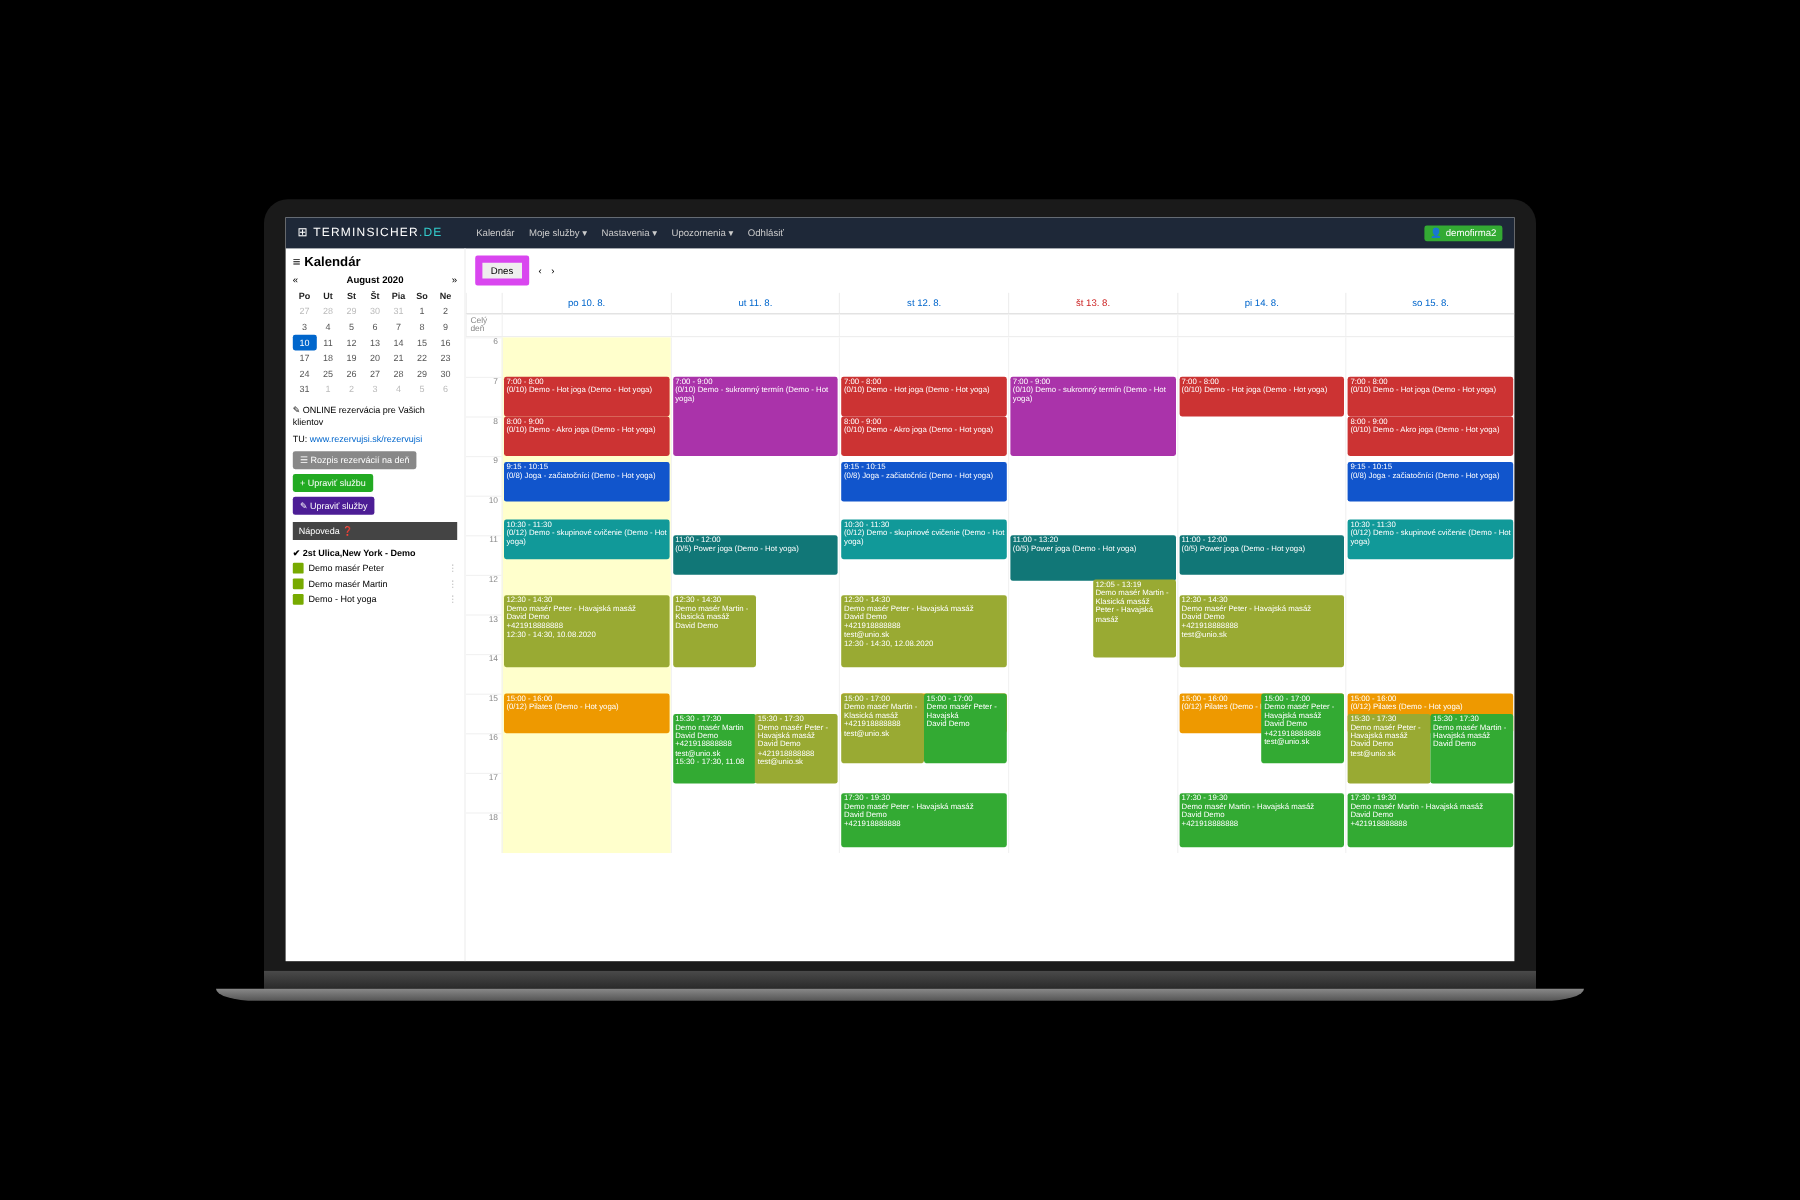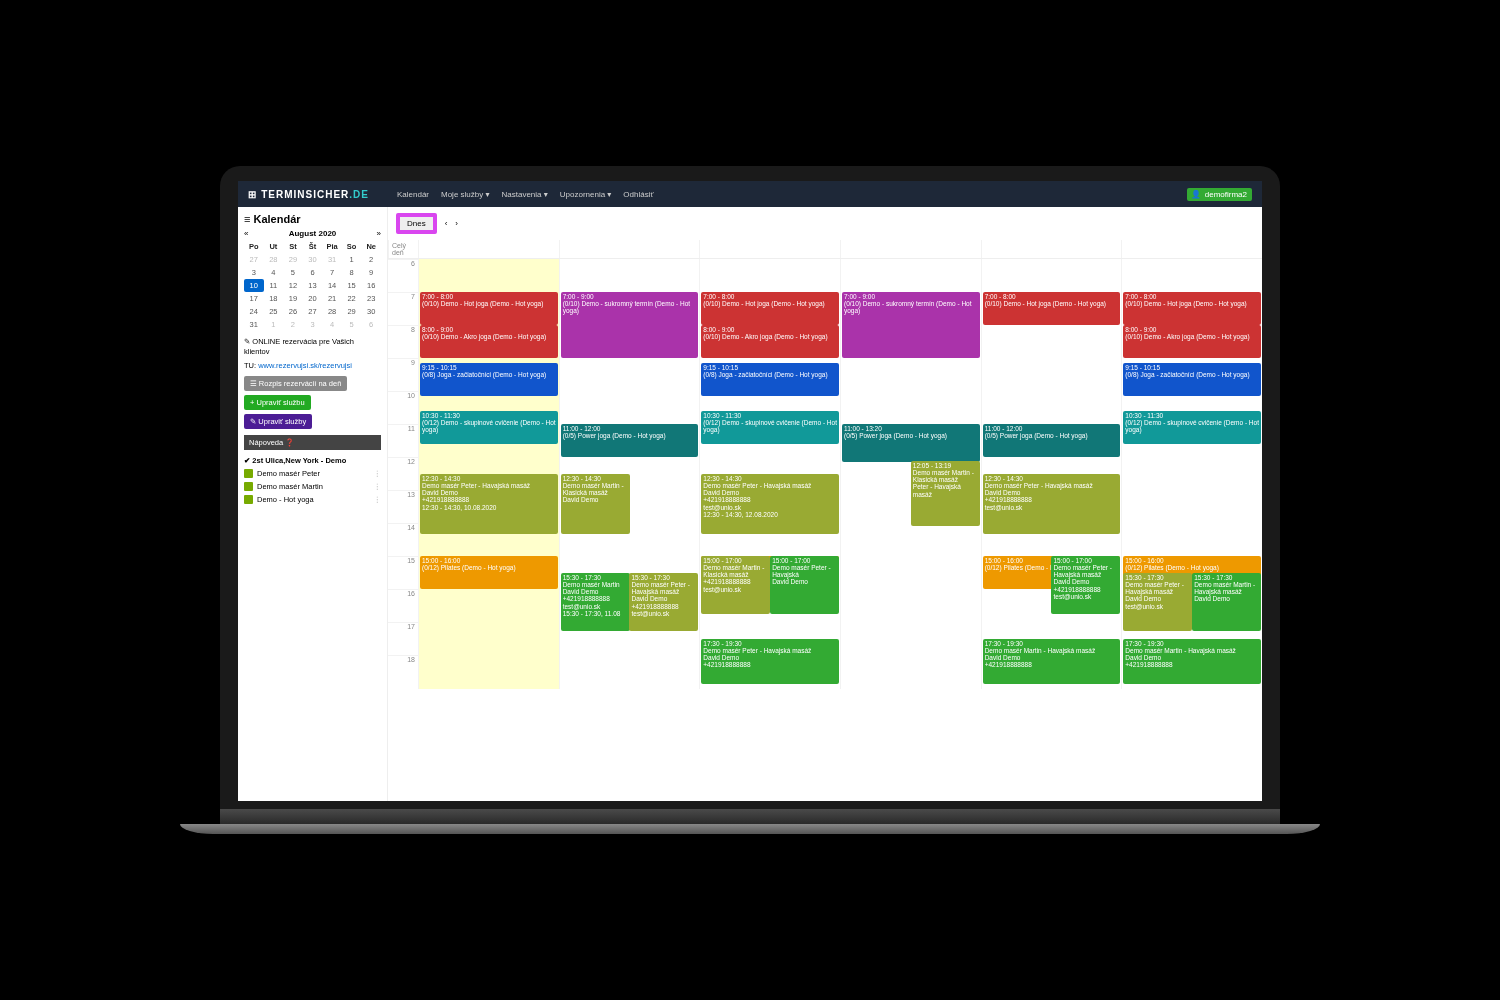--- a/index.html
+++ b/index.html
@@ -1,21 +1,21 @@
 <!DOCTYPE html>
 <html><head>
 <meta charset="utf-8">
 <style>
 *{box-sizing:border-box;margin:0;padding:0;font-family:Arial,Helvetica,sans-serif}
 body{background:#000;display:flex;align-items:center;justify-content:center;min-height:1000px;width:1500px}
 .laptop{width:1060px;position:relative}
 .screen-bezel{background:#1a1a1a;border-radius:20px 20px 0 0;padding:15px 18px 8px}
 .screen{background:#fff;height:620px;overflow:hidden;font-size:8px}
 .topbar{background:#1e2838;height:26px;display:flex;align-items:center;padding:0 10px;gap:10px}
-.logo{color:#fff;font-size:10px;font-weight:bold;letter-spacing:1px}
+.logo{color:#fff;font-size:10px;font-weight:normal;letter-spacing:1px}
 .logo .de{color:#3cc}
 .nav{display:flex;gap:12px;margin-left:18px}
 .nav a{color:#ccc;font-size:8px;text-decoration:none}
 .user-badge{margin-left:auto;background:#3a3;color:#fff;font-size:8px;padding:2px 5px;border-radius:2px;display:flex;align-items:center;gap:3px}
 .app{display:flex;height:calc(100% - 26px)}
 .sidebar{width:150px;padding:6px 6px;border-right:1px solid #eee;font-size:8px}
 .sb-title{font-size:11px;font-weight:bold;margin-bottom:4px}
 .mini-cal{margin-bottom:6px}
 .mc-head{display:flex;align-items:center;justify-content:space-between;font-size:8px;margin:2px 0}
 .mc-grid{display:grid;grid-template-columns:repeat(7,1fr);gap:0;text-align:center}
@@ -27,21 +27,21 @@
 .sb-txt{font-size:7.5px;line-height:1.3;margin:4px 0}
 .sb-btn{display:inline-block;padding:3px 6px;border-radius:2px;font-size:7.5px;color:#fff;margin:2px 0}
 .sb-btn.grey{background:#888}
 .sb-btn.green{background:#2a2}
 .sb-btn.blue{background:#4c1d95}
 .sb-sec{background:#444;color:#fff;padding:3px 5px;font-size:7.5px;margin:4px 0}
 .sb-item{display:flex;align-items:flex-end;gap:4px;font-size:7.5px;padding:2px 0}
 .sb-check{width:9px;height:9px;background:#7a0;border-radius:1px;display:inline-block}
 .main{flex:1;display:flex;flex-direction:column;overflow:hidden}
 .cal-head{display:flex;align-items:center;padding:6px 8px;gap:8px}
-.btn-today{background:#eee;border:4px solid #d946ef;padding:2px 7px;font-size:8px;border-radius:2px}
+.btn-today{background:#eee;border:6px solid #d946ef;padding:2px 7px;font-size:8px;border-radius:2px}
 .cal-title{flex:1;text-align:center;font-size:15px;font-weight:bold}
 .days-head{display:grid;grid-template-columns:30px repeat(6,1fr);border-bottom:1px solid #ddd}
 .days-head div{text-align:center;padding:4px 0;font-size:8px;color:#06c;border-left:1px solid #eee}
 .days-head .th{color:#c22}
 .allday{display:grid;grid-template-columns:30px repeat(6,1fr);border-bottom:1px solid #eee}
 .allday div{font-size:7px;padding:2px 3px;border-left:1px solid #f2f2f2;color:#888}
 .grid-wrap{position:relative;height:430px;overflow:hidden}
 .hours{position:absolute;left:0;top:0;width:30px}
 .hours div{height:33px;font-size:7px;text-align:right;padding-right:3px;color:#888;border-top:1px solid #f2f2f2}
 .cols{display:grid;grid-template-columns:repeat(6,1fr);margin-left:30px;position:relative;height:100%}
@@ -155,20 +155,29 @@
               <div class="sb-item"><span class="sb-check"></span>Demo masér Martin<span style="margin-left:auto;color:#aaa">⋮</span></div>
               <div class="sb-item"><span class="sb-check"></span>Demo - Hot yoga<span style="margin-left:auto;color:#aaa">⋮</span></div>
             </div>
     </aside>
     <div class="main">
      <div class="cal-head">
       <span class="btn-today">Dnes</span>
       <span>‹</span>
       <span>›</span>
      </div>
+     <div class="days-head" id="dayshead">
+              <div></div>
+              <div>po 10. 8.</div>
+              <div>ut 11. 8.</div>
+              <div>st 12. 8.</div>
+              <div class="th">št 13. 8.</div>
+              <div>pi 14. 8.</div>
+              <div>so 15. 8.</div>
+            </div>
      <div class="allday" id="allday">
               <div>Celý deň</div>
               <div></div>
               <div></div>
               <div></div>
               <div></div>
               <div></div>
               <div></div>
             </div>
      <div class="grid-wrap">

